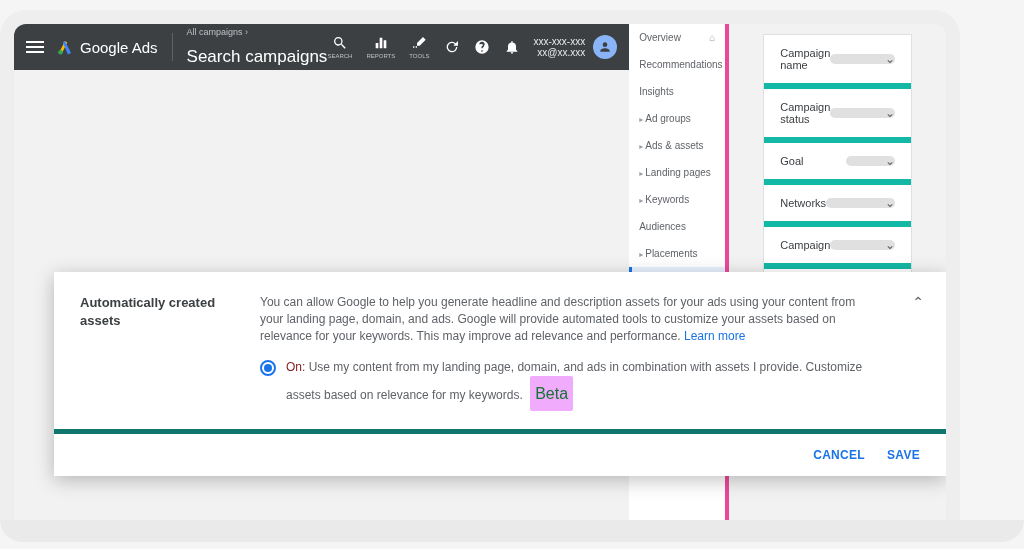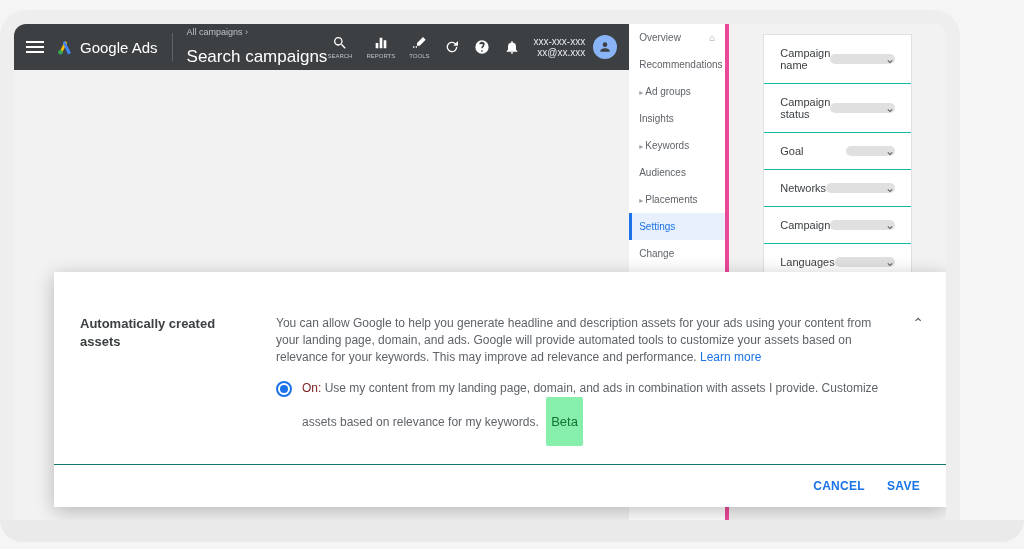--- a/index.html
+++ b/index.html
@@ -59,48 +59,48 @@
   .body { flex:1; display:flex; overflow:hidden; }
   .sidebar { width:100px; background:#fff; border-right:4px solid #ec4899; font-size:10px; }
   .side-item { padding:8px 10px; color:#5f6368; cursor:pointer; display:flex; align-items:center; justify-content:space-between;}
   .side-item.sel { color:#1a73e8; border-left:3px solid #1a73e8; padding-left:7px; background:#e8f0fe;}
   .side-caret { font-size:8px; color:#9aa0a6; margin-right:2px;}
 
   .content { flex:1; padding:10px 34px; overflow:auto; }
   .settings-panel { background:#fff; border:1px solid #e0e0e0; }
   .row {
     display:flex; align-items:center; padding:12px 16px;
-    border-bottom:1px solid #14b8a6; cursor:pointer;
+    border-bottom:6px solid #14b8a6; cursor:pointer;
     position:relative;
   }
   .row:last-child{border-bottom:none;}
   .row-label { width:120px; font-size:11px; color:#3c4043; }
   .placeholder { height:10px; border-radius:5px; background:#e0e0e0; }
   .chev { position:absolute; right:16px; color:#5f6368; font-size:12px;}
 
   
   .modal {
     position:absolute;
     left:40px; right:0; top:248px;
     background:#fff;
     box-shadow:0 4px 18px rgba(0,0,0,.25);
     display:flex; flex-direction:column;
   }
-  .modal-body { display:flex; padding:22px 26px 18px; gap:46px; position:relative;margin-top:21px;}
+  .modal-body { display:flex; padding:22px 26px 18px; gap:30px; position:relative;}
   .modal-title { width:150px; font-size:13px; font-weight:bold; color:#3c4043; line-height:18px;}
   .modal-main { flex:1; font-size:12px; color:#5f6368; line-height:17px; padding-right:40px;}
   .learn { color:#1a73e8; cursor:pointer; }
   .opt { display:flex; gap:10px; margin-top:14px; align-items:flex-start;}
   .radio { width:16px; height:16px; border:2px solid #5f6368; border-radius:50%; margin-top:1px; flex-shrink:0; position:relative;}
   .radio.on { border-color:#1a73e8; }
   .radio.on::after{ content:""; position:absolute; inset:2px; border-radius:50%; background:#1a73e8;}
   .opt-text strong{ color:#7f1d1d; font-weight:normal;}
-  .beta { display:inline-block; background:#86efac; color:#137333; font-size:13px; padding:16px 5px; border-radius:2px; margin-left:4px;}
+  .beta { display:inline-block; background:#f0abfc; color:#137333; font-size:16px; padding:9px 5px; border-radius:2px; margin-left:4px;}
   .modal-chev { position:absolute; right:22px; top:22px; color:#5f6368; font-size:14px; cursor:pointer;}
-  .modal-footer { border-top:1px solid #0f766e; display:flex; justify-content:flex-end; gap:22px; padding:14px 26px;align-items:center;}
+  .modal-footer { border-top:5px solid #0f766e; display:flex; justify-content:flex-end; gap:22px; padding:14px 26px;align-items:center;}
   .modal-footer span { color:#1a73e8; font-size:12px; font-weight:bold; cursor:pointer; letter-spacing:.3px;}
 
 </style>
 </head>
 <body>
 
 <div>
 <div class="laptop">
   <div class="app">
     <div class="topbar">
@@ -167,24 +167,30 @@
     <div class="body">
       <div class="sidebar" id="sidebar">
             <div class="side-item">
               <span>Overview</span>
               <span style="color: rgb(154, 160, 166);">⌂</span>
             </div>
             <div class="side-item">
               <span>Recommendations</span>
             </div>
             <div class="side-item">
+              <span>Insights</span>
+            </div>
+            <div class="side-item">
               <span><span class="side-caret">▸</span>Ad groups</span>
             </div>
             <div class="side-item">
-              <span>Insights</span>
+              <span><span class="side-caret">▸</span>Ads &amp; assets</span>
+            </div>
+            <div class="side-item">
+              <span><span class="side-caret">▸</span>Landing pages</span>
             </div>
             <div class="side-item">
               <span><span class="side-caret">▸</span>Keywords</span>
             </div>
             <div class="side-item">
               <span>Audiences</span>
             </div>
             <div class="side-item">
               <span><span class="side-caret">▸</span>Placements</span>
             </div>

